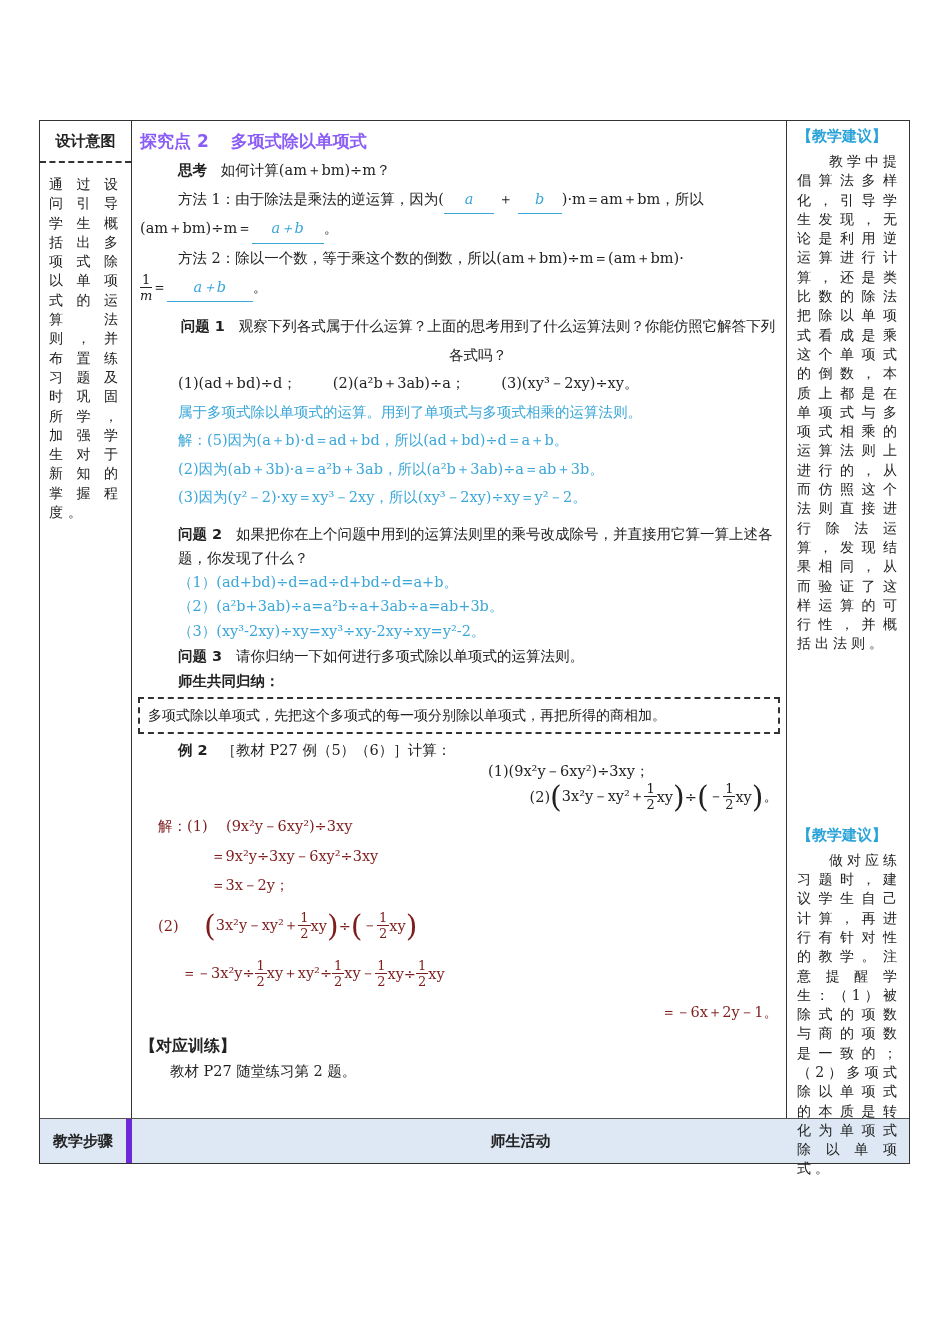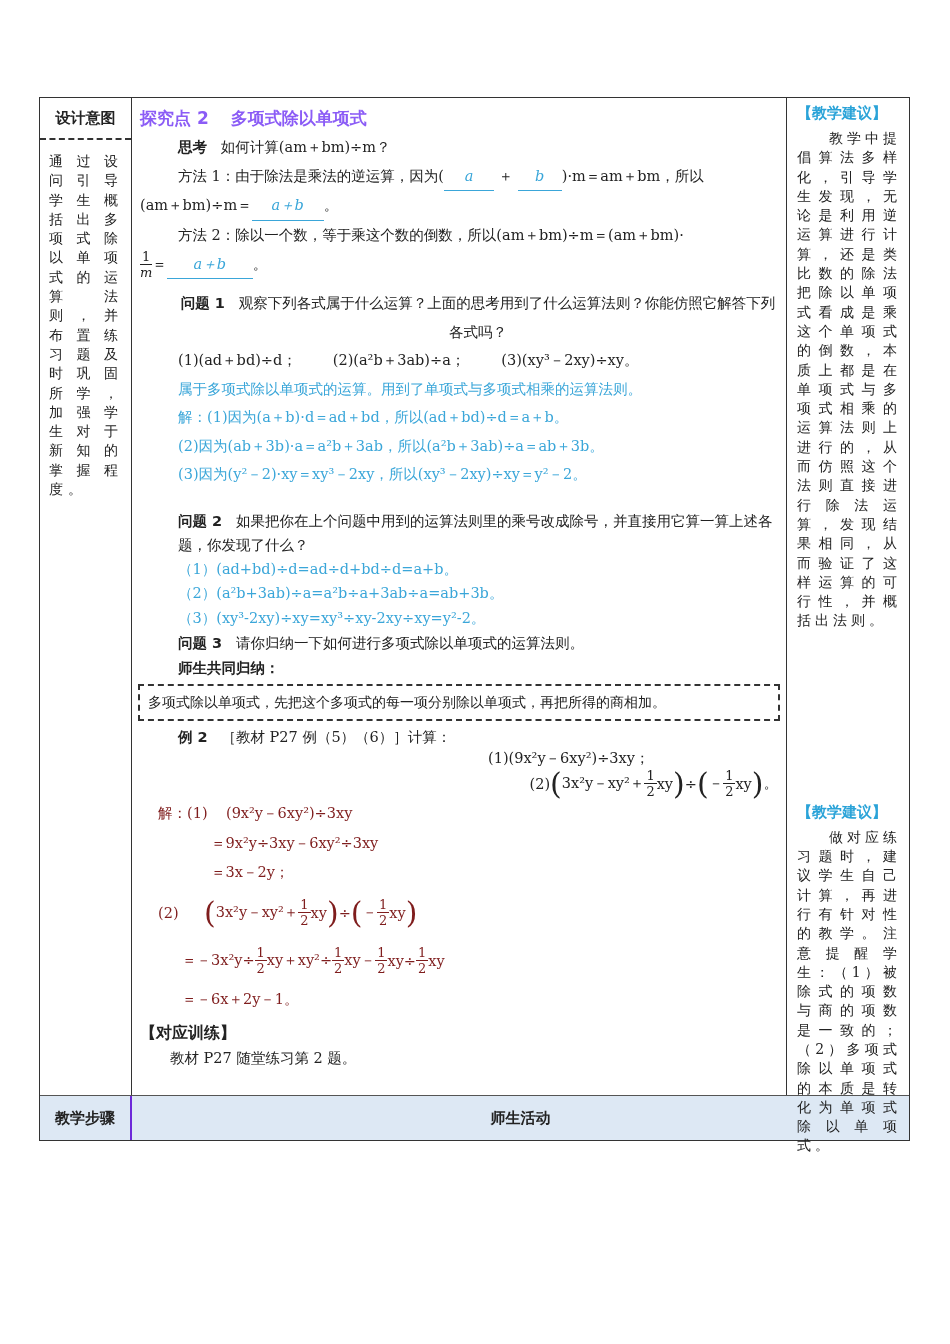--- a/index.html
+++ b/index.html
@@ -1,38 +1,38 @@
 <!DOCTYPE html>
 <html><head>
 <meta charset="utf-8">
 <style>
   html, body { margin:0; padding:0; background:#ffffff; }
   body { width:950px; height:1344px; position:relative; font-family:"DejaVu Serif", serif; color:#222; }
-  .tbl { position:absolute; left:39px; top:97px; width:871px; border:1px solid #333; box-sizing:border-box; }
+  .tbl { position:absolute; left:39px; top:120px; width:871px; border:1px solid #333; box-sizing:border-box; }
   .row-main { display:flex; height:997px; border-bottom:1px solid #555; }
   .col-left { width:92px; border-right:1px solid #333; box-sizing:border-box; display:flex; flex-direction:column; }
   .col-mid { flex:1; border-right:1px solid #333; box-sizing:border-box; position:relative; padding:0 8px 0 8px; }
   .col-right { width:122px; box-sizing:border-box; padding:6px 8px 0 10px; }
   .left-head { height:40px; display:flex; align-items:center; justify-content:center; font-family:"DejaVu Sans", sans-serif; font-weight:bold; font-size:15px; border-bottom:2px dashed #333; }
   .left-body { padding:12px 8px 0 9px; font-size:14px; line-height:19.3px; letter-spacing:5px; text-align:justify; }
   .sec-title { color:#8b5cf6; font-family:"DejaVu Sans", sans-serif; font-weight:bold; font-size:17px; margin-top:9px; height:28px; }
   .sec-title span + span { margin-left:22px; }
   .p { font-size:14.5px; line-height:28.5px; }
   .indent { padding-left:38px; }
   .blue { color:#3aa6d9; }
   .bold { font-family:"DejaVu Sans", sans-serif; font-weight:bold; }
   .blank { display:inline-block; border-bottom:1px solid #3aa6d9; color:#3aa6d9; text-align:center; font-style:italic; }
   .math { font-style:italic; }
   .frac { display:inline-flex; flex-direction:column; align-items:center; vertical-align:middle; font-size:13px; line-height:15px; }
   .frac .num { border-bottom:1px solid currentColor; padding:0 2px; }
   .dashed-box { border:2px dashed #333; margin:4px -2px 4px -2px; padding:4px 8px; font-size:14px; line-height:25px; }
   .advice-title { color:#2aa3d8; font-family:"DejaVu Sans", sans-serif; font-weight:bold; font-size:15px; margin-bottom:6px; }
   .advice-body { font-size:14px; line-height:19.3px; letter-spacing:4px; text-indent:32px; text-align:justify; }
   .row-foot { display:flex; height:44px; background:#dde8f4; }
-  .foot-left { width:92px; border-right:2px solid #6d28d9; box-sizing:border-box; display:flex; align-items:center; justify-content:center; font-family:"DejaVu Sans", sans-serif; font-weight:bold; font-size:15px; }
+  .foot-left { width:92px; border-right:6px solid #6d28d9; box-sizing:border-box; display:flex; align-items:center; justify-content:center; font-family:"DejaVu Sans", sans-serif; font-weight:bold; font-size:15px; }
   .foot-right { flex:1; display:flex; align-items:center; justify-content:center; font-family:"DejaVu Sans", sans-serif; font-weight:bold; font-size:15px; }
   .ex-line { font-size:14.5px; height:44px; display:flex; align-items:flex-end;flex-direction:column; }
   .paren-big { font-size:30px; font-weight:200; line-height:1; }
   .sol { color:#7f1d1d; font-size:14.5px; }
 </style>
 </head>
 <body>
 
 <div class="tbl">
   <div class="row-main">
@@ -72,25 +72,25 @@
       <div class="p indent" style="margin-top:4px;text-align:center;">
         <span class="bold">问题 1</span>&nbsp;&nbsp;
         <span>观察下列各式属于什么运算？上面的思考用到了什么运算法则？你能仿照它解答下列各式吗？</span>
       </div>
       <div class="p indent" style="display:flex;gap:36px;">
         <span>(1)(ad＋bd)÷d；</span>
         <span>(2)(a²b＋3ab)÷a；</span>
         <span>(3)(xy³－2xy)÷xy。</span>
       </div>
       <div class="p indent blue">属于多项式除以单项式的运算。用到了单项式与多项式相乘的运算法则。</div>
-      <div class="p indent blue">解：(1)因为(a＋b)·d＝ad＋bd，所以(ad＋bd)÷d＝a＋b。</div>
+      <div class="p indent blue">解：(5)因为(a＋b)·d＝ad＋bd，所以(ad＋bd)÷d＝a＋b。</div>
       <div class="p indent blue">(2)因为(ab＋3b)·a＝a²b＋3ab，所以(a²b＋3ab)÷a＝ab＋3b。</div>
       <div class="p indent blue">(3)因为(y²－2)·xy＝xy³－2xy，所以(xy³－2xy)÷xy＝y²－2。</div>
 
-      <div class="p indent" style="line-height:24px;margin-top:20px;">
+      <div class="p indent" style="line-height:24px;margin-top:10px;">
         <span class="bold">问题 2</span>&nbsp;&nbsp;
         <span>如果把你在上个问题中用到的运算法则里的乘号改成除号，并直接用它算一算上述各题，你发现了什么？</span>
       </div>
       <div class="p indent blue" style="line-height:24.5px;">（1）(ad+bd)÷d=ad÷d+bd÷d=a+b。</div>
       <div class="p indent blue" style="line-height:24.5px;">（2）(a²b+3ab)÷a=a²b÷a+3ab÷a=ab+3b。</div>
       <div class="p indent blue" style="line-height:24.5px;">（3）(xy³-2xy)÷xy=xy³÷xy-2xy÷xy=y²-2。</div>
 
       <div class="p indent" style="line-height:26px;">
         <span class="bold">问题 3</span>&nbsp;&nbsp;
         <span>请你归纳一下如何进行多项式除以单项式的运算法则。</span>
@@ -174,21 +174,21 @@
               <span class="num">1</span>
               <span>2</span>
             </span>
           <span>xy÷</span>
           <span class="frac">
               <span class="num">1</span>
               <span>2</span>
             </span>
           <span>xy</span>
         </div>
-        <div style="padding-left:24px;line-height:30px;">＝－6x＋2y－1。</div>
+        <div style="padding-left:24px;line-height:30px;text-align:right;">＝－6x＋2y－1。</div>
       </div>
 
       <div class="bold" style="font-size:16px;line-height:26px;margin-top:6px;">【对应训练】</div>
       <div class="p indent" style="line-height:24px;padding-left:30px;">教材 P27 随堂练习第 2 题。</div>
     </div>
 
     <div class="col-right">
       <div class="advice-title">【教学建议】</div>
       <div class="advice-body">教学中提倡算法多样化，引导学生发现，无论是利用逆运算进行计算，还是类比数的除法把除以单项式看成是乘这个单项式的倒数，本质上都是在单项式与多项式相乘的运算法则上进行的，从而仿照这个法则直接进行除法运算，发现结果相同，从而验证了这样运算的可行性，并概括出法则。</div>
       <div class="advice-title" style="margin-top:172px;">【教学建议】</div>

